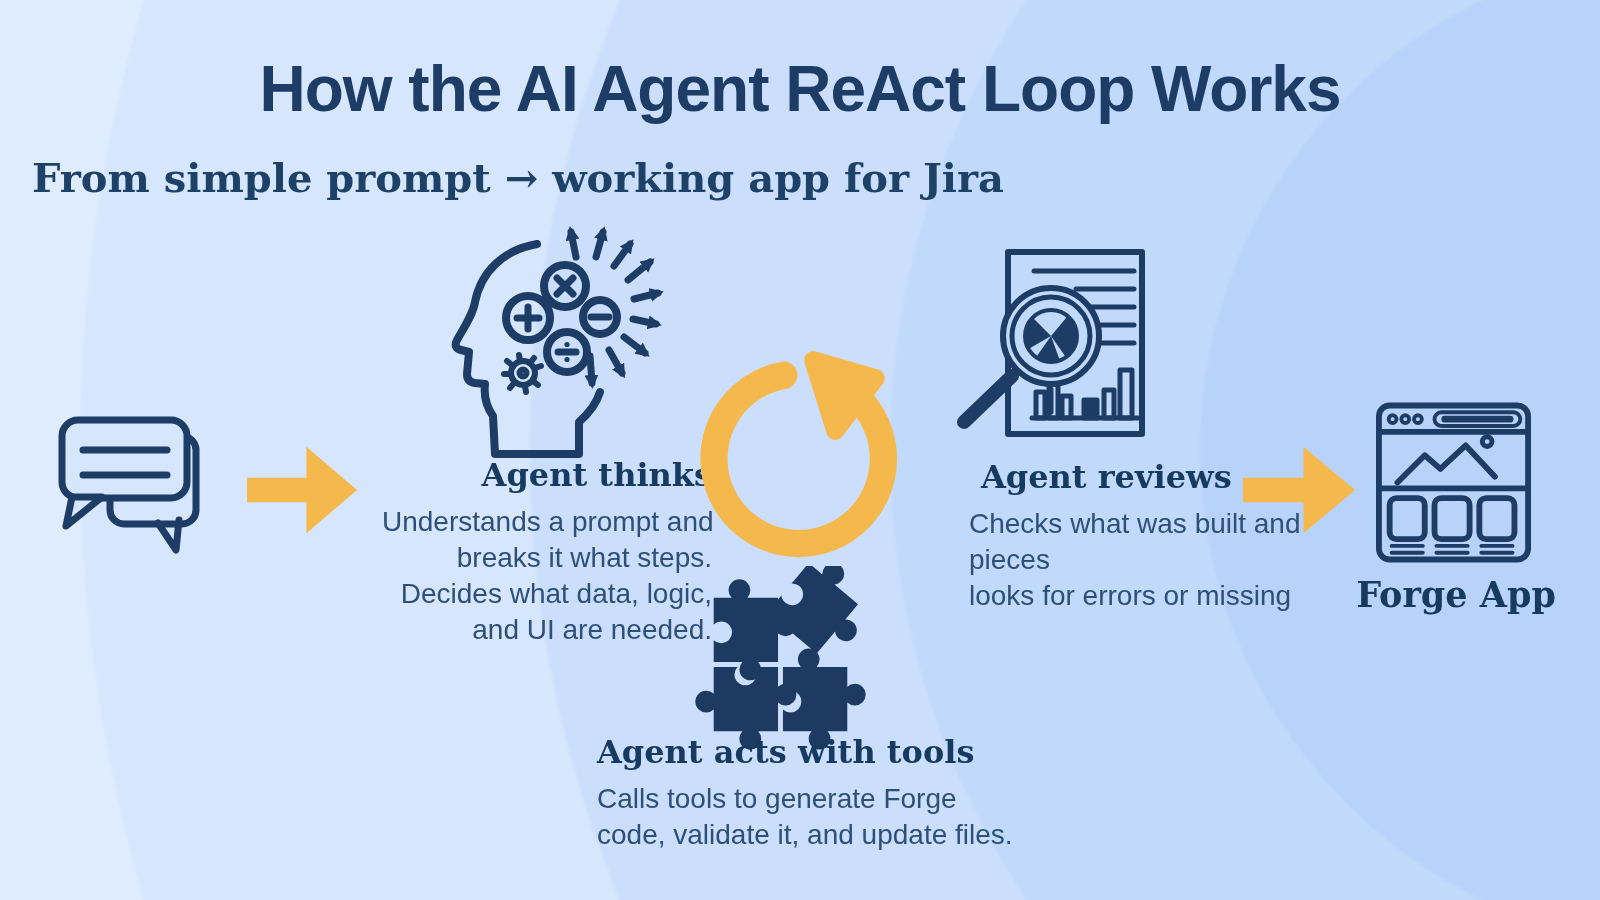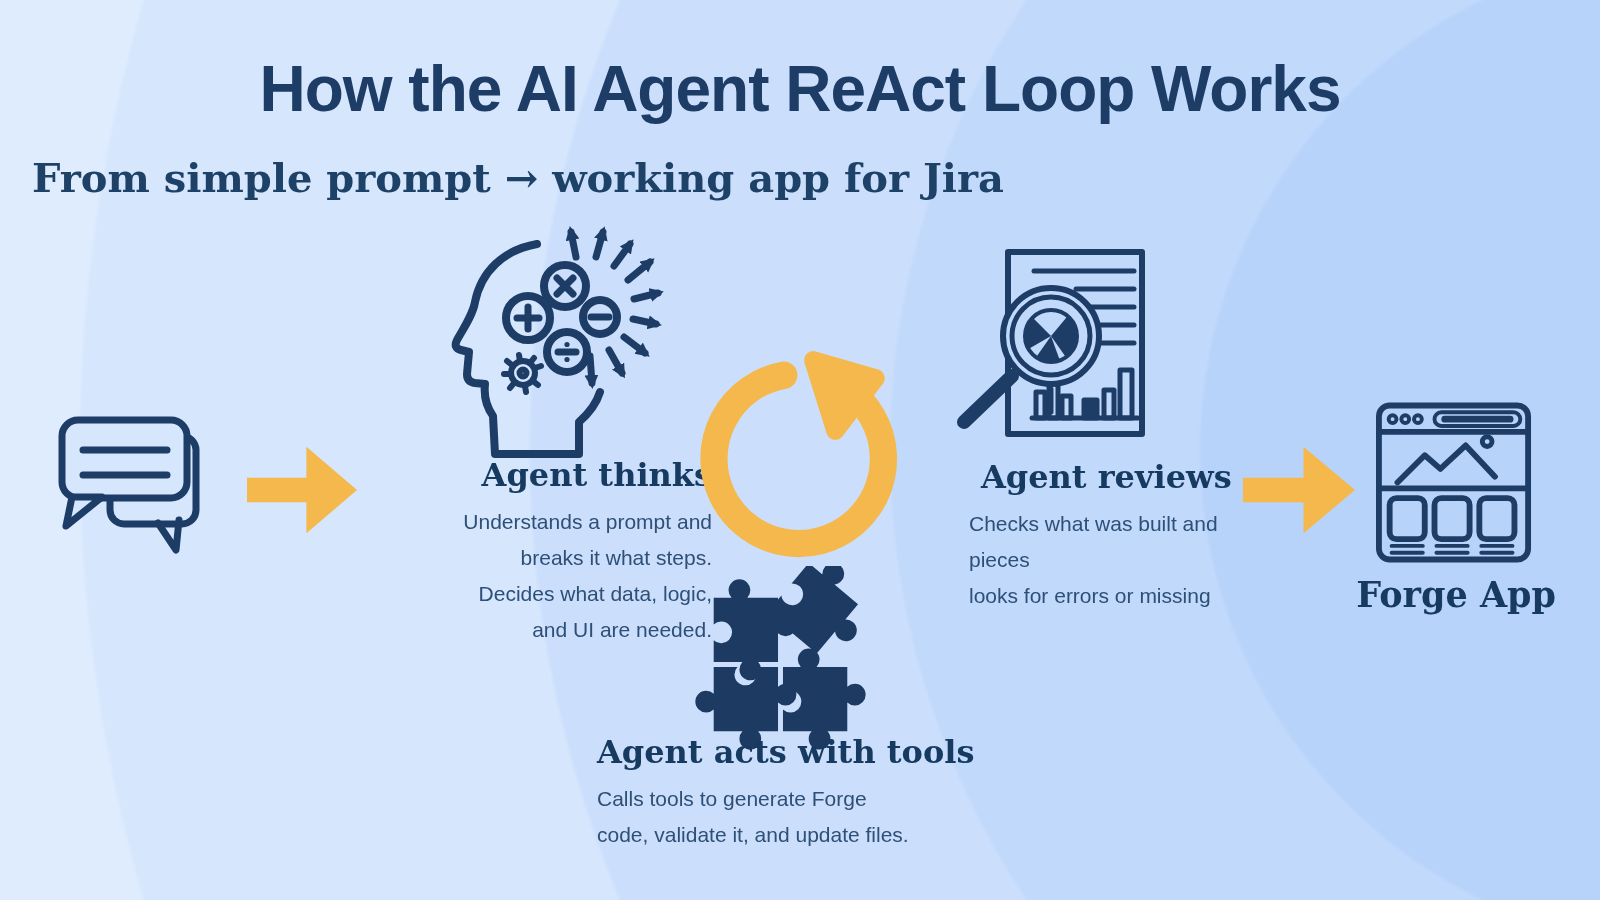--- a/index.html
+++ b/index.html
@@ -26,21 +26,21 @@
     font-weight:bold;font-size:40px;color:#1e4168;margin-left:32px;
   }
   .big-label{
     font-family:"DejaVu Serif","Liberation Serif",serif;
     font-weight:bold;font-size:33px;color:#173a61;text-align:center;
   }
   .step-heading{
     font-family:"DejaVu Serif","Liberation Serif",serif;
     font-weight:bold;font-size:32px;color:#173a61;
   }
-  .step-body{margin-top:10px;font-size:21px;color:#2e4f77;}
+  .step-body{margin-top:10px;font-size:28px;color:#2e4f77;}
   .step-body div{line-height:36px;white-space:nowrap;}
   .arrow{
     background:#f4b84d;
     clip-path:polygon(0 37%,54% 37%,54% 4%,100% 50%,54% 96%,54% 63%,0 63%);
   }
   svg{display:block;}
 </style>
 </head>
 <body>
 
@@ -207,15 +207,15 @@
       <g stroke-width="4">
         <line x1="16" y1="147" x2="48" y2="147"></line>
           <line x1="16" y1="154" x2="48" y2="154"></line>
         <line x1="62" y1="147" x2="94" y2="147"></line>
           <line x1="62" y1="154" x2="94" y2="154"></line>
         <line x1="108" y1="147" x2="140" y2="147"></line>
           <line x1="108" y1="154" x2="140" y2="154"></line>
       </g>
     </g>
   </svg>
-  <div class="abs big-label" style="left:1356px;top:574px;width:200px;font-size:35px;text-align:right;">Forge App</div>
+  <div class="abs big-label" style="left:1356px;top:574px;width:200px;font-size:35px;">Forge App</div>
 
 </div>
 
 </body></html>

